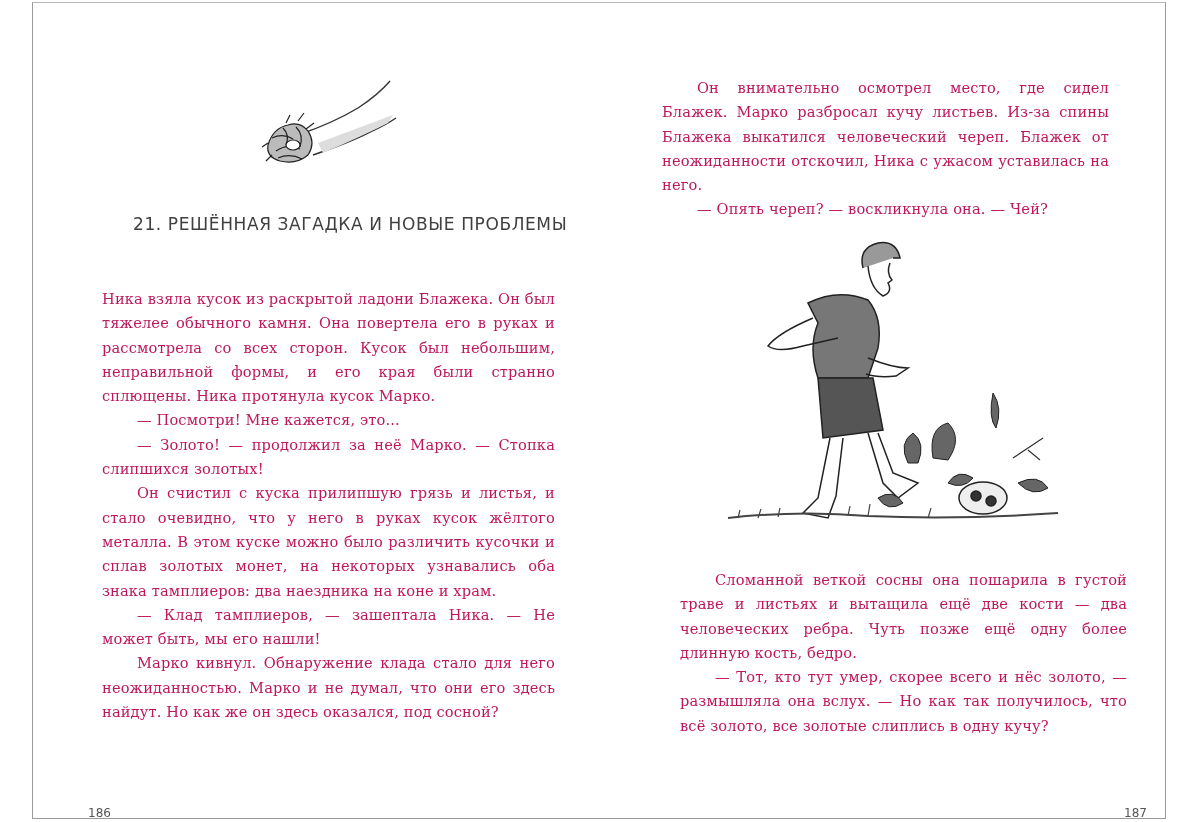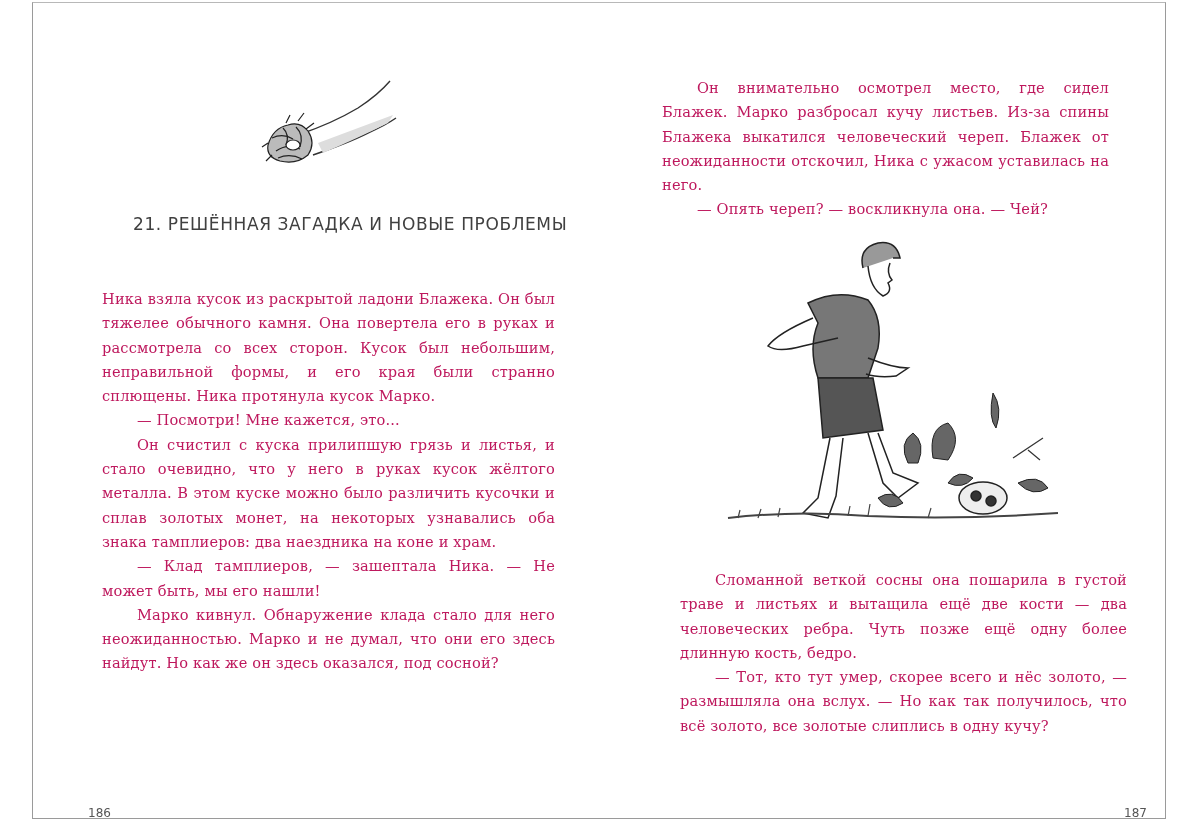--- a/index.html
+++ b/index.html
@@ -61,20 +61,21 @@
         <path d="M48 50 L52 42 M60 48 L66 40 M68 56 L76 50 M30 70 L24 74 M34 82 L28 88"></path>
         <ellipse cx="55" cy="72" rx="7" ry="5" fill="#fff"></ellipse>
       </g>
     </svg>
 
     <div class="chapter-title">21. РЕШЁННАЯ ЗАГАДКА И НОВЫЕ ПРОБЛЕМЫ</div>
 
     <div class="text left-body">
       <p>Ника взяла кусок из раскрытой ладони Блажека. Он был тяжелее обычного камня. Она повертела его в руках и рассмотрела со всех сторон. Кусок был небольшим, неправильной формы, и его края были странно сплющены. Ника протянула кусок Марко.</p>
       <p class="indent">— Посмотри! Мне кажется, это...</p>
+      <p class="indent">— Золото! — продолжил за неё Марко. — Стопка слипшихся золотых!</p>
       <p class="indent">Он счистил с куска прилипшую грязь и листья, и стало очевидно, что у него в руках кусок жёлтого металла. В этом куске можно было различить кусочки и сплав золотых монет, на некоторых узнавались оба знака тамплиеров: два наездника на коне и храм.</p>
       <p class="indent">— Клад тамплиеров, — зашептала Ника. — Не может быть, мы его нашли!</p>
       <p class="indent">Марко кивнул. Обнаружение клада стало для него неожиданностью. Марко и не думал, что они его здесь найдут. Но как же он здесь оказался, под сосной?</p>
     </div>
 
     <div class="page-num l">186</div>
   </div>
 
   <div class="page right">
     <div class="text right-top">

